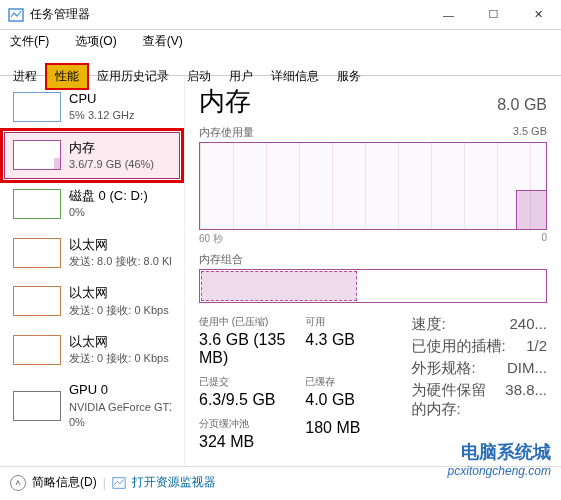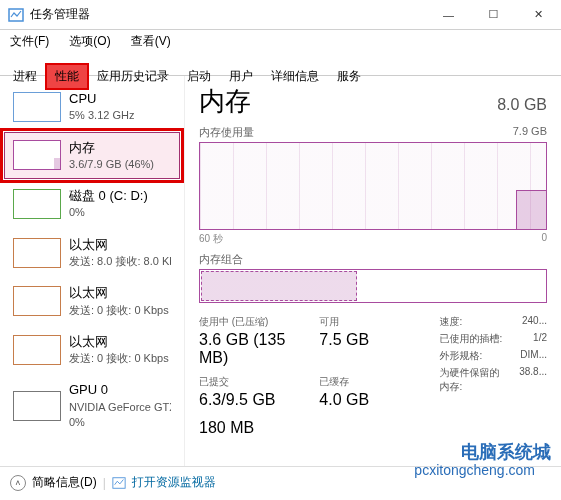--- a/index.html
+++ b/index.html
@@ -4,26 +4,26 @@
 <style>
 * { margin: 0; padding: 0; box-sizing: border-box; font-family: "Microsoft YaHei", "Segoe UI", sans-serif; }
 body { background: #fff; width: 561px; height: 500px; overflow: hidden; position: relative; }
 
 .titlebar { height: 30px; display: flex; align-items: center; padding-left: 8px; border-bottom: 1px solid #d0d0d0; }
 .titlebar-icon { width: 16px; height: 16px; margin-right: 6px; }
 .titlebar-title { font-size: 12px; flex: 1; }
 .win-buttons { display: flex; }
 .win-btn { width: 45px; height: 30px; display: flex; align-items: center; justify-content: center; font-size: 11px; color: #333; }
 
-.menubar { height: 22px; display: flex; align-items: center; padding-left: 6px; font-size: 12px; gap: 12px; }
+.menubar { height: 22px; display: flex; align-items: center; padding-left: 6px; font-size: 12px; gap: 18px; }
 .menubar span { padding: 2px 4px; }
 
 .tabbar { height: 24px; display: flex; align-items: flex-end; padding-left: 4px; font-size: 12px; border-bottom: 1px solid #ccc; }
 .tab { padding: 3px 8px; border: 1px solid transparent; position: relative; top: 14px; }
-.tab.active { border: 1px solid #ccc; border-bottom: 1px solid #fff; background: #ef4444; }
+.tab.active { border: 1px solid #ccc; border-bottom: 1px solid #fff; background: #eab308; }
 .tab.highlight { outline: 2px solid #d00; outline-offset: -1px; }
 
 .content { display: flex; height: 390px; }
 .sidebar { width: 185px; overflow: hidden; border-right: 1px solid #eee; padding-top: 6px; }
 .side-item { display: flex; padding: 6px 8px; gap: 8px; align-items: center; border: 1px solid transparent; margin: 1px 4px; }
 .side-item.selected { background: #fbeaf0; border: 1px solid #a03070; }
 .side-item.selected.highlight { outline: 3px solid #d00; outline-offset: 1px; }
 .thumb { width: 48px; height: 30px; border: 1px solid #6a9ed8; flex-shrink: 0; background: #fff; position: relative; }
 .thumb.mem { border-color: #a84b9e; }
 .thumb.disk { border-color: #5aa84b; }
@@ -43,29 +43,29 @@
 .chart-grid { position: absolute; inset: 0; background-image: linear-gradient(to right, rgba(168,75,158,0.15) 1px, transparent 1px); background-size: 33px 100%; }
 .chart-fill { position: absolute; right: 0; bottom: 0; width: 30px; height: 45%; background: rgba(168,75,158,0.25); border-top: 1px solid #a84b9e; border-left: 1px solid #a84b9e; }
 .chart-axis { font-size: 10px; color: #888; display: flex; justify-content: space-between; margin-top: 2px; }
 .chart2 { border: 1px solid #a84b9e; height: 34px; margin-top: 2px; position: relative; }
 .chart2-inner { position: absolute; left: 1px; top: 1px; bottom: 1px; width: 45%; background: linear-gradient(to right, rgba(168,75,158,0.2), rgba(168,75,158,0.2)); border: 1px dashed #a84b9e; }
 
 .stats { display: flex; margin-top: 12px; gap: 18px; font-size: 11px; }
 .stats-left { display: grid; grid-template-columns: 1fr 1fr; column-gap: 18px; row-gap: 8px; }
 .stat-label { color: #666; font-size: 10px; }
 .stat-val { font-size: 16px; color: #000; margin-top: 2px; }
-.stats-right { font-size: 10px; color: #555; }
+.stats-right { font-size: 15px; color: #555; }
 .stats-right div { display: flex; justify-content: space-between; gap: 14px; margin-bottom: 3px; }
 
 .footer { height: 32px; border-top: 1px solid #ddd; display: flex; align-items: center; padding: 0 10px; font-size: 12px; gap: 6px; }
 .footer a { color: #0369a1; text-decoration: none; }
 .chevron-circle { width: 16px; height: 16px; border: 1px solid #888; border-radius: 50%; display: inline-flex; align-items: center; justify-content: center; font-size: 9px; color: #555; }
 
 .watermark { position: absolute; right: 10px; bottom: 36px; font-size: 18px; font-weight: bold; color: #2a6db8; text-shadow: 1px 1px 0 #fff; }
-.watermark-sub { position: absolute; right: 26px; bottom: 22px; font-size: 14px; color: #2a6db8; }
+.watermark-sub { position: absolute; right: 10px; bottom: 22px; font-size: 12px; color: #2a6db8; font-style: italic; }
 </style>
 </head>
 <body>
 
 <div class="titlebar">
   <svg class="titlebar-icon" viewBox="0 0 16 16">
       <rect x="1" y="2" width="14" height="12" fill="none" stroke="#4a90d9" stroke-width="1.5"></rect>
       <polyline points="3,10 6,6 9,9 13,4" fill="none" stroke="#4a90d9" stroke-width="1.2"></polyline>
     </svg>
   <span class="titlebar-title">任务管理器</span>
@@ -148,21 +148,21 @@
     </div>
   </div>
 
   <div class="detail">
     <div class="detail-header">
       <div class="detail-title">内存</div>
       <div class="detail-cap">8.0 GB</div>
     </div>
     <div class="chart-label">
         <span>内存使用量</span>
-        <span>7.9 GB</span>
+        <span>3.5 GB</span>
       </div>
     <div class="chart">
         <div class="chart-grid"></div>
         <div class="chart-fill"></div>
       </div>
     <div class="chart-axis">
         <span>60 秒</span>
         <span>0</span>
       </div>
     <div class="chart-label">
@@ -173,29 +173,33 @@
       </div>
 
     <div class="stats">
       <div class="stats-left">
         <div>
             <div class="stat-label">使用中 (已压缩)</div>
             <div class="stat-val">3.6 GB (135 MB)</div>
           </div>
         <div>
             <div class="stat-label">可用</div>
-            <div class="stat-val">7.5 GB</div>
+            <div class="stat-val">4.3 GB</div>
           </div>
         <div>
             <div class="stat-label">已提交</div>
             <div class="stat-val">6.3/9.5 GB</div>
           </div>
         <div>
             <div class="stat-label">已缓存</div>
             <div class="stat-val">4.0 GB</div>
+          </div>
+        <div>
+            <div class="stat-label">分页缓冲池</div>
+            <div class="stat-val">324 MB</div>
           </div>
         <div>
             <div class="stat-val">180 MB</div>
           </div>
       </div>
       <div class="stats-right">
         <div>
             <span>速度:</span>
             <span>240...</span>
           </div>

